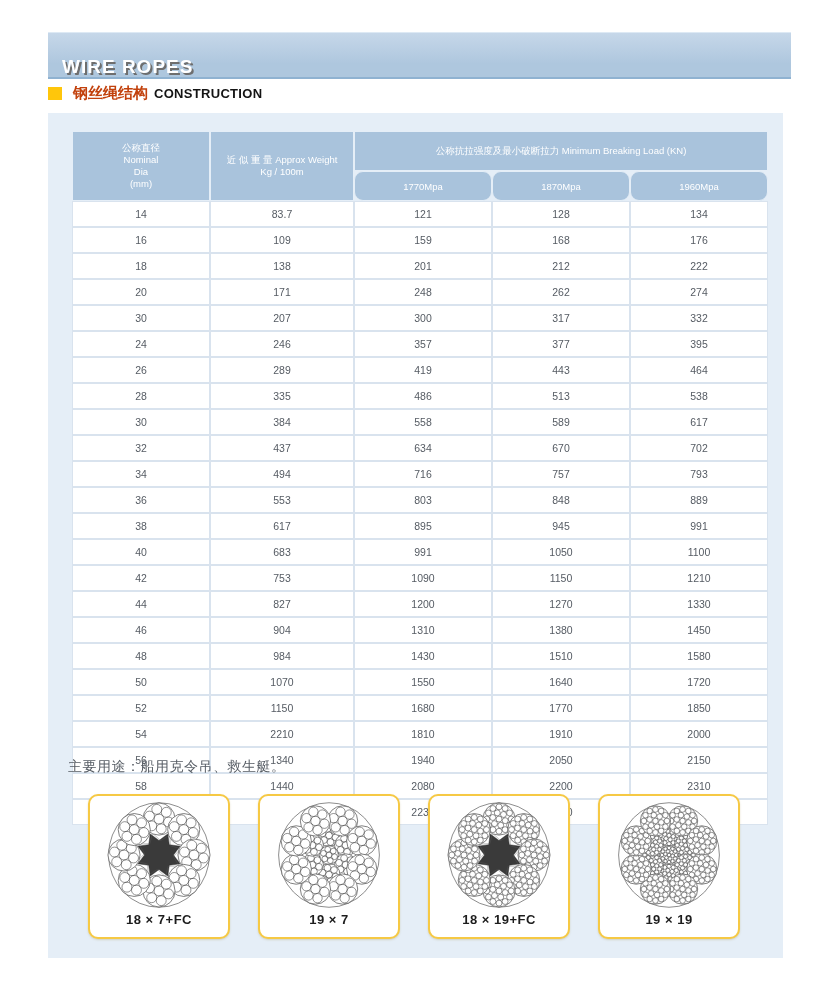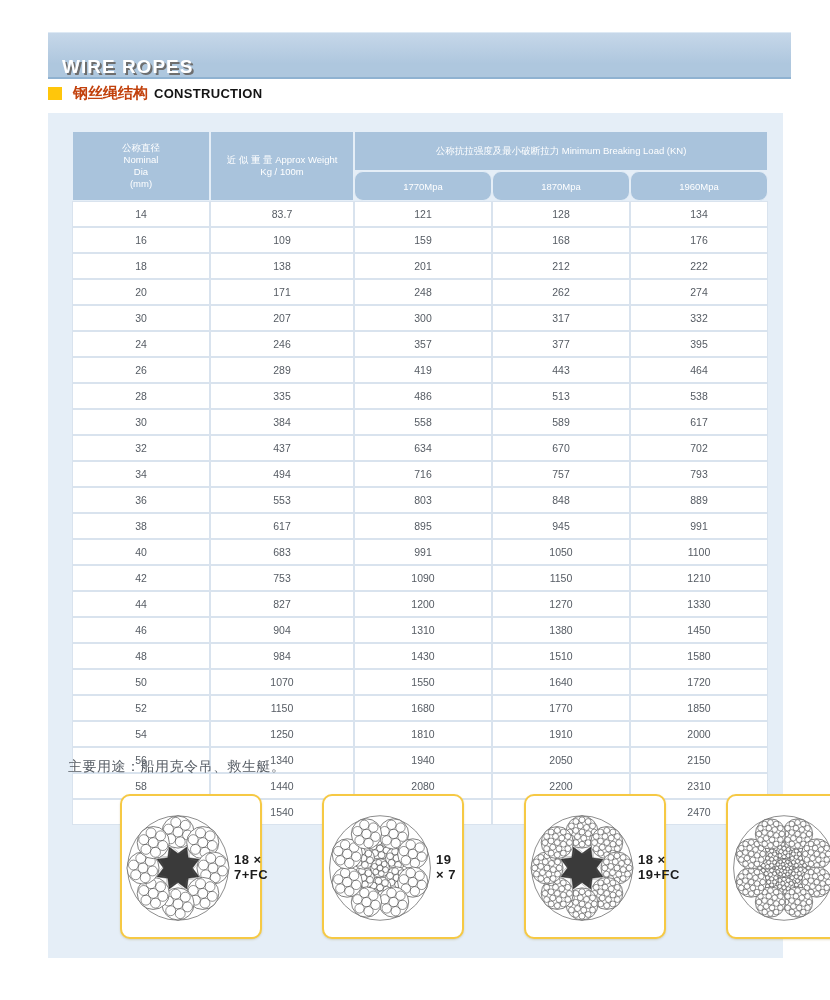--- a/index.html
+++ b/index.html
@@ -63,23 +63,22 @@
     font-size:14px; color:#565c64; letter-spacing:0.5px;
   }
   
   .boxes {
     position:absolute; left:40px; top:681px;
     display:flex; gap:28px;
   }
   .rope-box {
     width:138px; height:141px; background:#ffffff;
     border:2px solid var(--box-border); border-radius:10px;
-    display:flex; flex-direction:row; align-items:center;
+    display:flex; flex-direction:column; align-items:center;
     box-shadow:0 1px 2px rgba(150,130,40,0.25);
-    margin-left:32px;
   }
   .rope-svg-holder { width:112px; height:112px; margin-top:3px; }
   .rope-label {
     font-size:13px; font-weight:bold; color:#1d1d1d; margin-top:1px; letter-spacing:0.5px;
   }
 </style>
 </head>
 <body style="--accent-yellow: #ffc60b; --bar-blue: #aec7de; --bar-blue-light: #c6d7e9; --header-blue: #a9c3dc; --panel-blue: #e5eef7; --box-border: #f6c944;">
 
 <div class="title-bar">
@@ -251,21 +250,21 @@
         </tr>
         <tr>
           <td>52</td>
           <td>1150</td>
           <td>1680</td>
           <td>1770</td>
           <td>1850</td>
         </tr>
         <tr>
           <td>54</td>
-          <td>1250</td>
+          <td>2210</td>
           <td>1810</td>
           <td>1910</td>
           <td>2000</td>
         </tr>
         <tr>
           <td>56</td>
           <td>1340</td>
           <td>1940</td>
           <td>2050</td>
           <td>2150</td>

